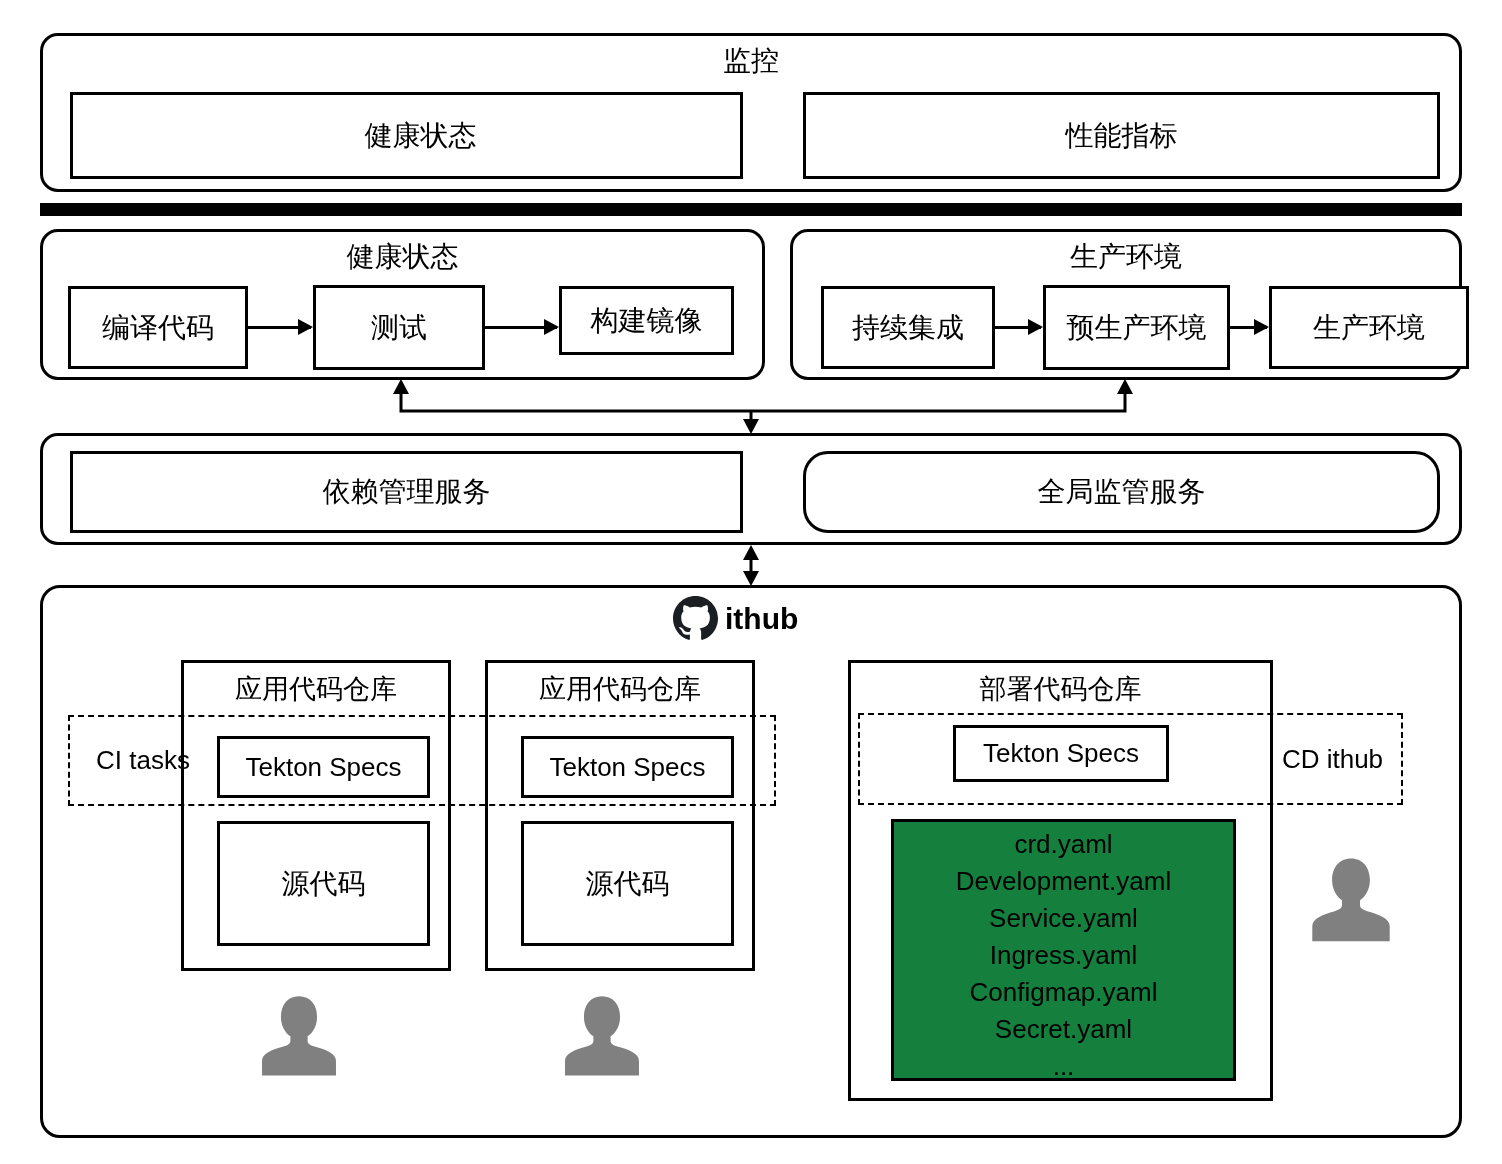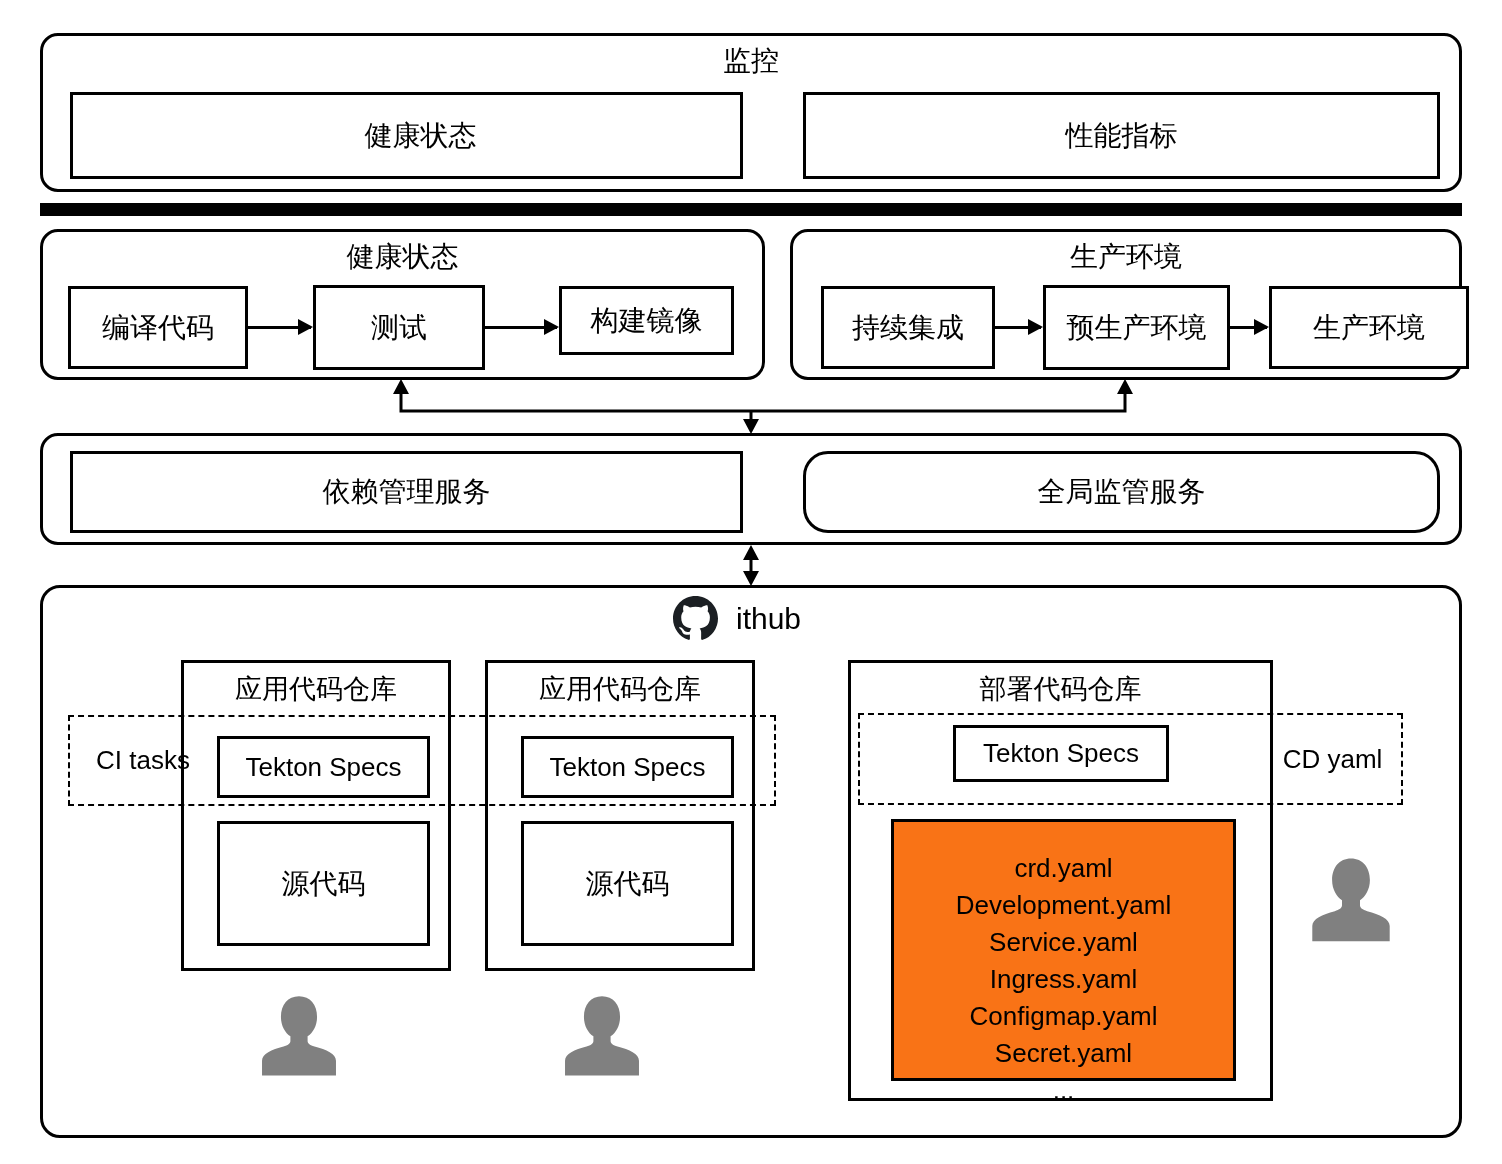--- a/index.html
+++ b/index.html
@@ -78,37 +78,37 @@
     background: #fff;
     display: flex;
     align-items: center;
     justify-content: center;
     font-size: 26px;
     z-index: 2;
   }
   .yaml-list {
     position: absolute;
     border: 3px solid #000;
-    background: #f97316;
-    padding-top: 28px;
+    background: #15803d;
+    padding-top: 4px;
     z-index: 2;
   }
   .yaml-line {
     text-align: center;
     font-size: 26px;
     line-height: 37px;
   }
   .github-row {
     position: absolute;
     left: 630px; top: 8px;
     display: flex;
     align-items: center;
     gap: 7px;
   }
-  .github-text { font-size: 30px; font-weight: 400; margin-left: 11px; }
+  .github-text { font-size: 30px; font-weight: 700; }
   .person { position: absolute; z-index: 3; }
   .overlay-svg {
     position: absolute;
     left: 0; top: 0;
     width: 1502px; height: 1164px;
     pointer-events: none;
     z-index: 7;
   }
 </style>
 </head>
@@ -182,21 +182,21 @@
         <div class="yaml-line">Development.yaml</div>
         <div class="yaml-line">Service.yaml</div>
         <div class="yaml-line">Ingress.yaml</div>
         <div class="yaml-line">Configmap.yaml</div>
         <div class="yaml-line">Secret.yaml</div>
         <div class="yaml-line">...</div>
       </div>
     </div>
 
     <div class="dashed" style="left:815px; top:125px; width:545px; height:92px;">
-      <div class="task-label" style="right:6px; width:125px;">CD yaml</div>
+      <div class="task-label" style="right:6px; width:125px;">CD ithub</div>
     </div>
 
     <div class="person" style="left:212px; top:404px;">
       <svg width="88" height="86" viewBox="0 0 100 100">
         <path fill="#808080" d="M50 5 C63 5 71 15 71 29 C71 39.5 66 47.5 60 51.5 L60 57 C60 60 63 62 68 63.5 C82 67 93 72 93 80 L93 97 L7 97 L7 80 C7 72 18 67 32 63.5 C37 62 40 60 40 57 L40 51.5 C34 47.5 29 39.5 29 29 C29 15 37 5 50 5 Z"></path>
       </svg>
     </div>
     <div class="person" style="left:515px; top:404px;">
       <svg width="88" height="86" viewBox="0 0 100 100">
         <path fill="#808080" d="M50 5 C63 5 71 15 71 29 C71 39.5 66 47.5 60 51.5 L60 57 C60 60 63 62 68 63.5 C82 67 93 72 93 80 L93 97 L7 97 L7 80 C7 72 18 67 32 63.5 C37 62 40 60 40 57 L40 51.5 C34 47.5 29 39.5 29 29 C29 15 37 5 50 5 Z"></path>

